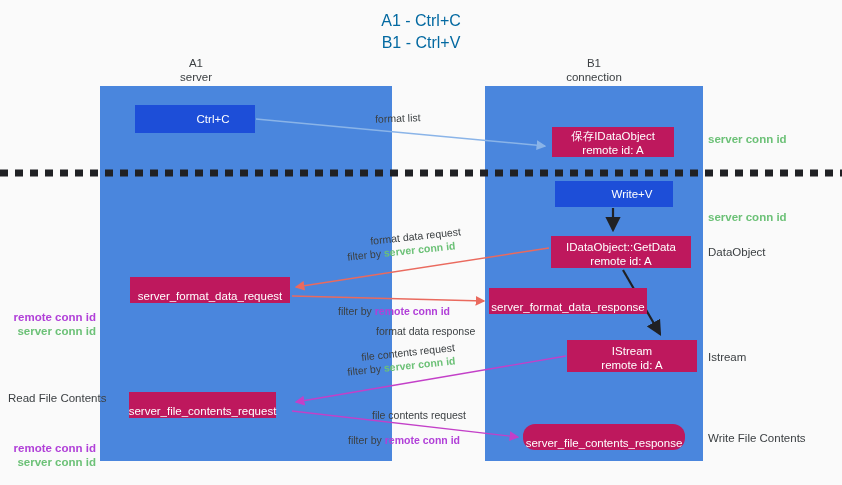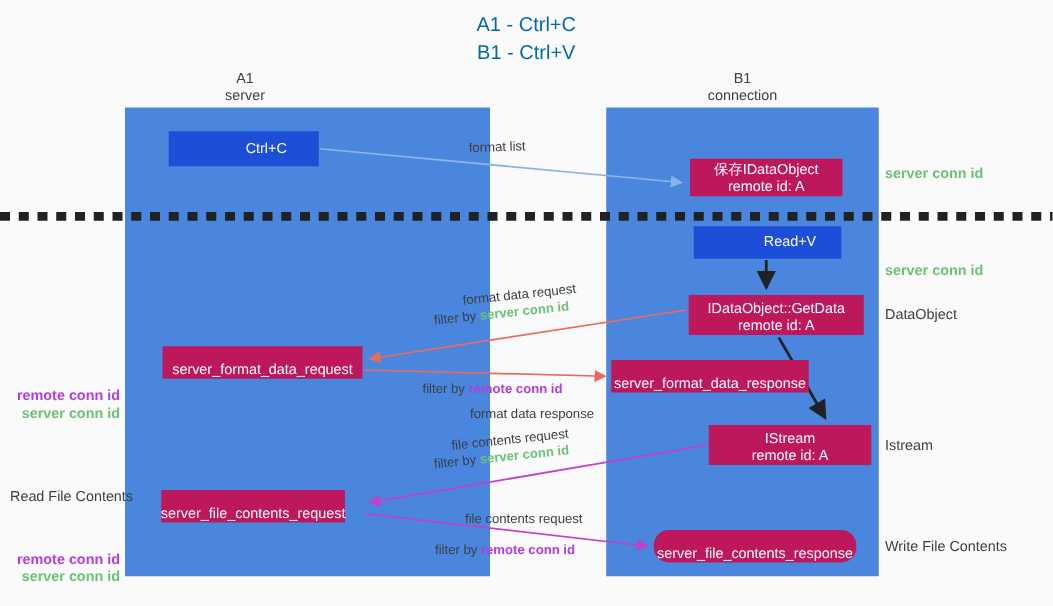--- a/index.html
+++ b/index.html
@@ -138,21 +138,21 @@
   <div class="node green" id="n-ctrlc">
     <span>Ctrl+C</span>
   </div>
 
   <div class="node orange" id="n-idataobject">
     <span>保存IDataObject</span>
     <span class="l2">remote id: A</span>
   </div>
 
   <div class="node green" id="n-ctrlv">
-    <span>Read+V</span>
+    <span>Write+V</span>
   </div>
 
   <div class="node orange" id="n-getdata">
     <span>IDataObject::GetData</span>
     <span class="l2">remote id: A</span>
   </div>
 
   <div class="node orange" id="n-istream">
     <span>IStream</span>
     <span class="l2">remote id: A</span>

